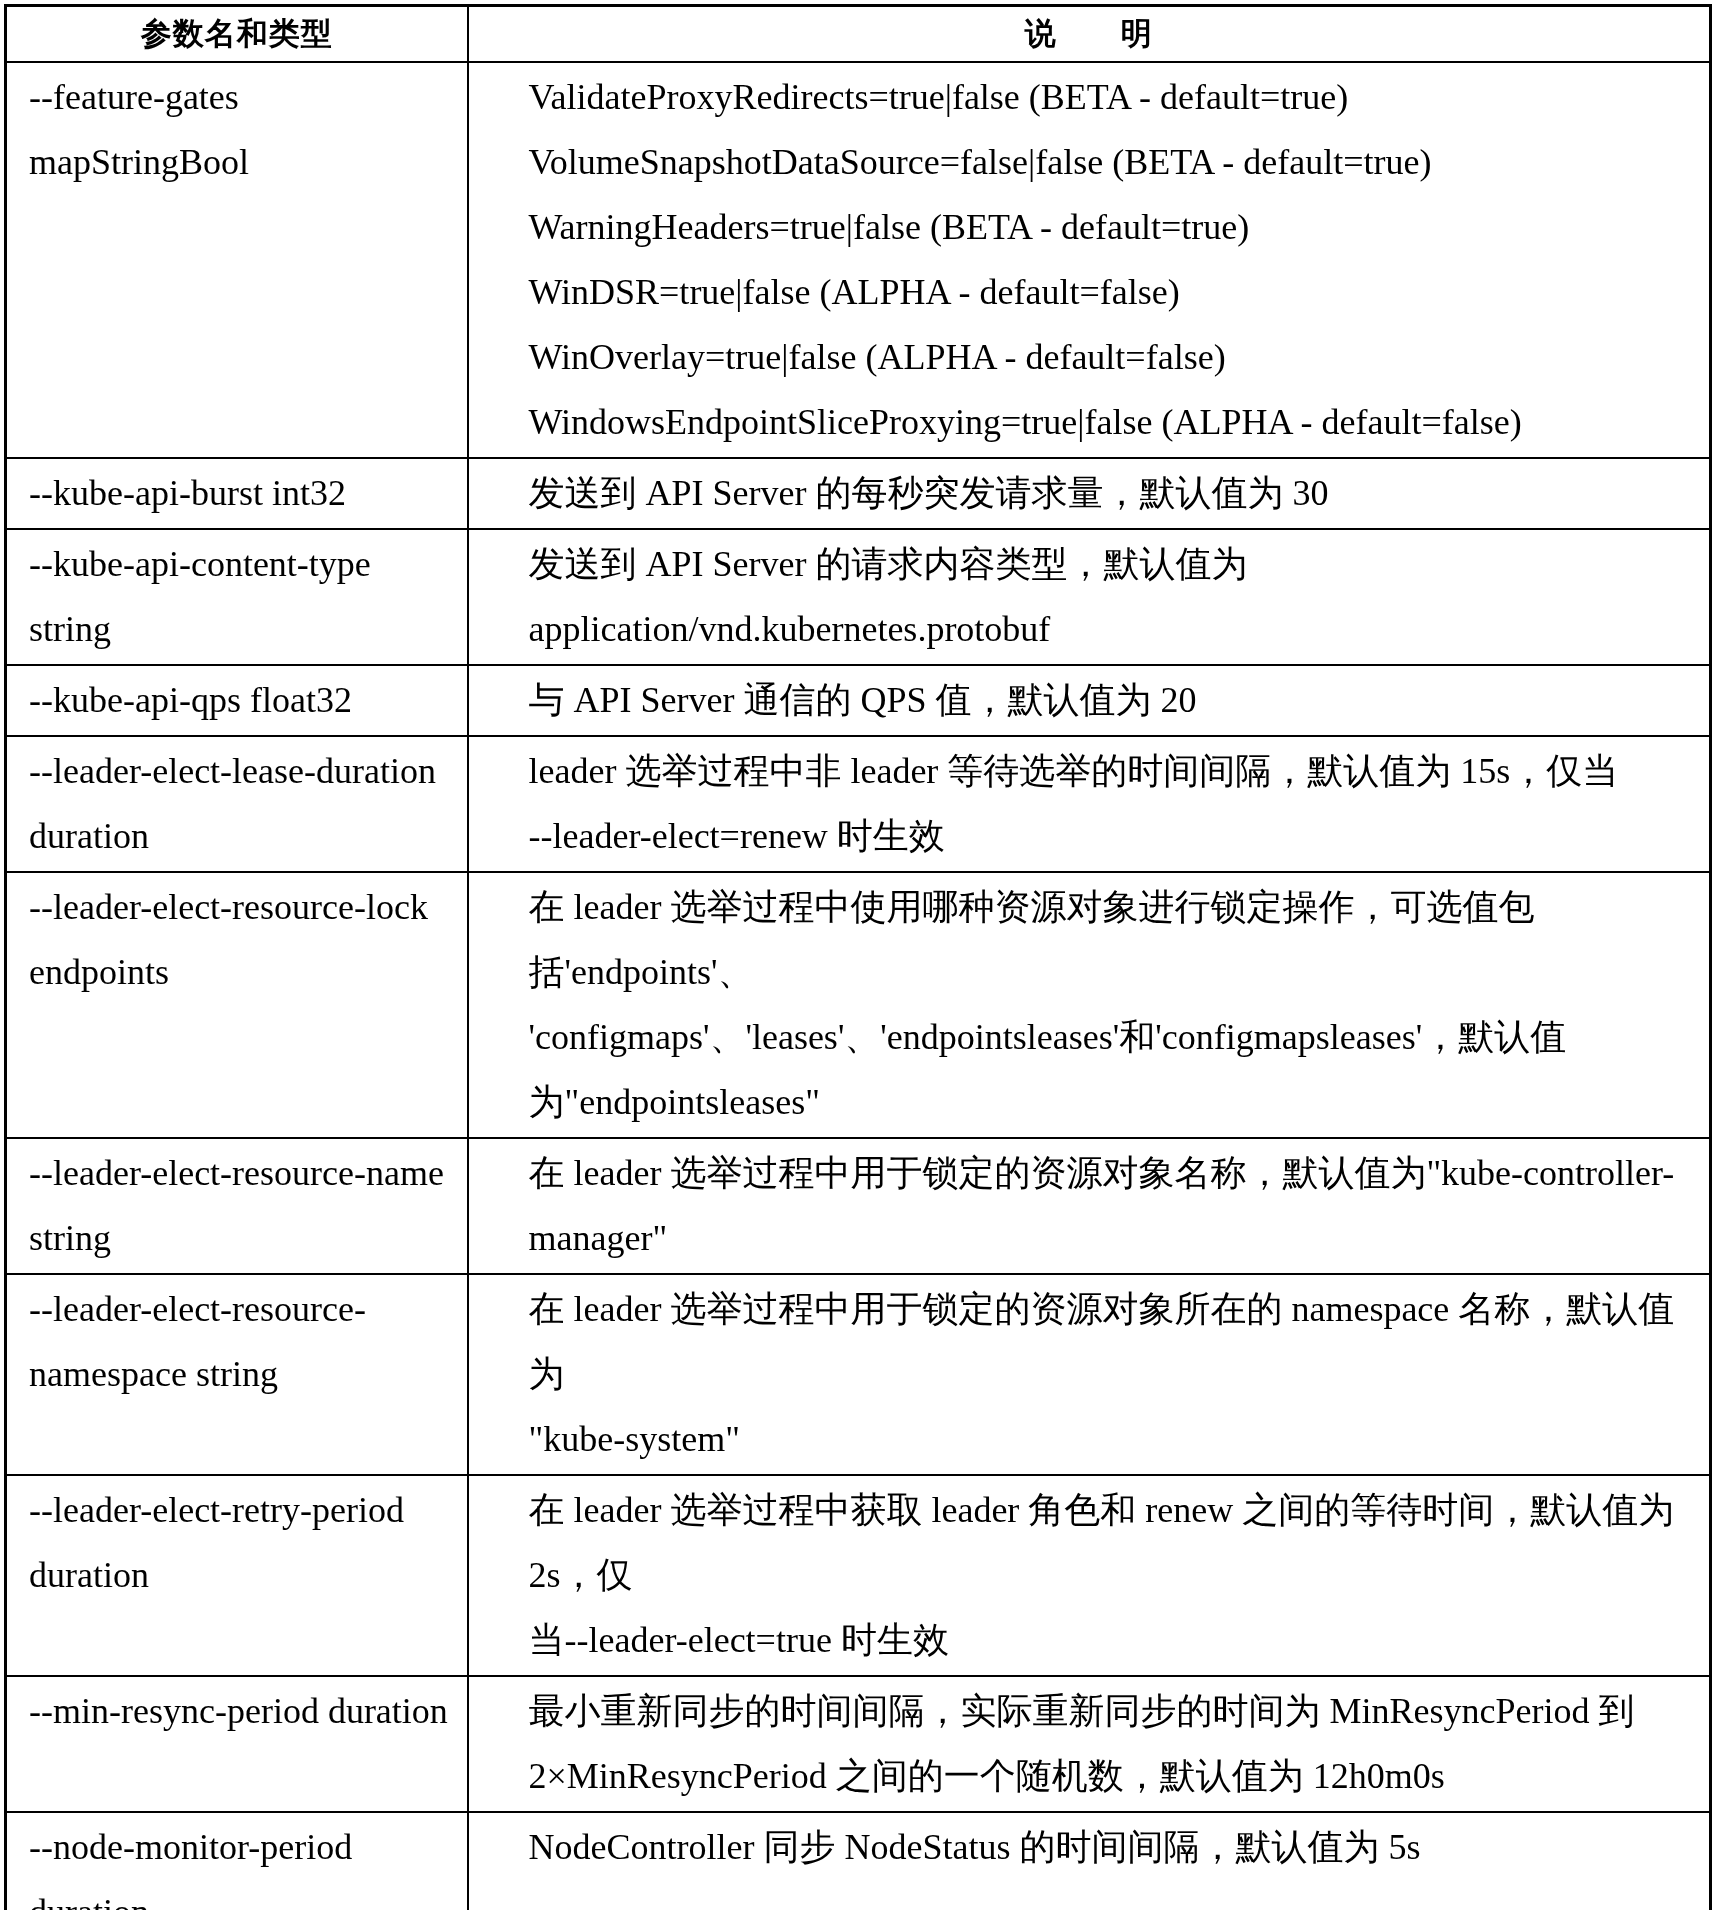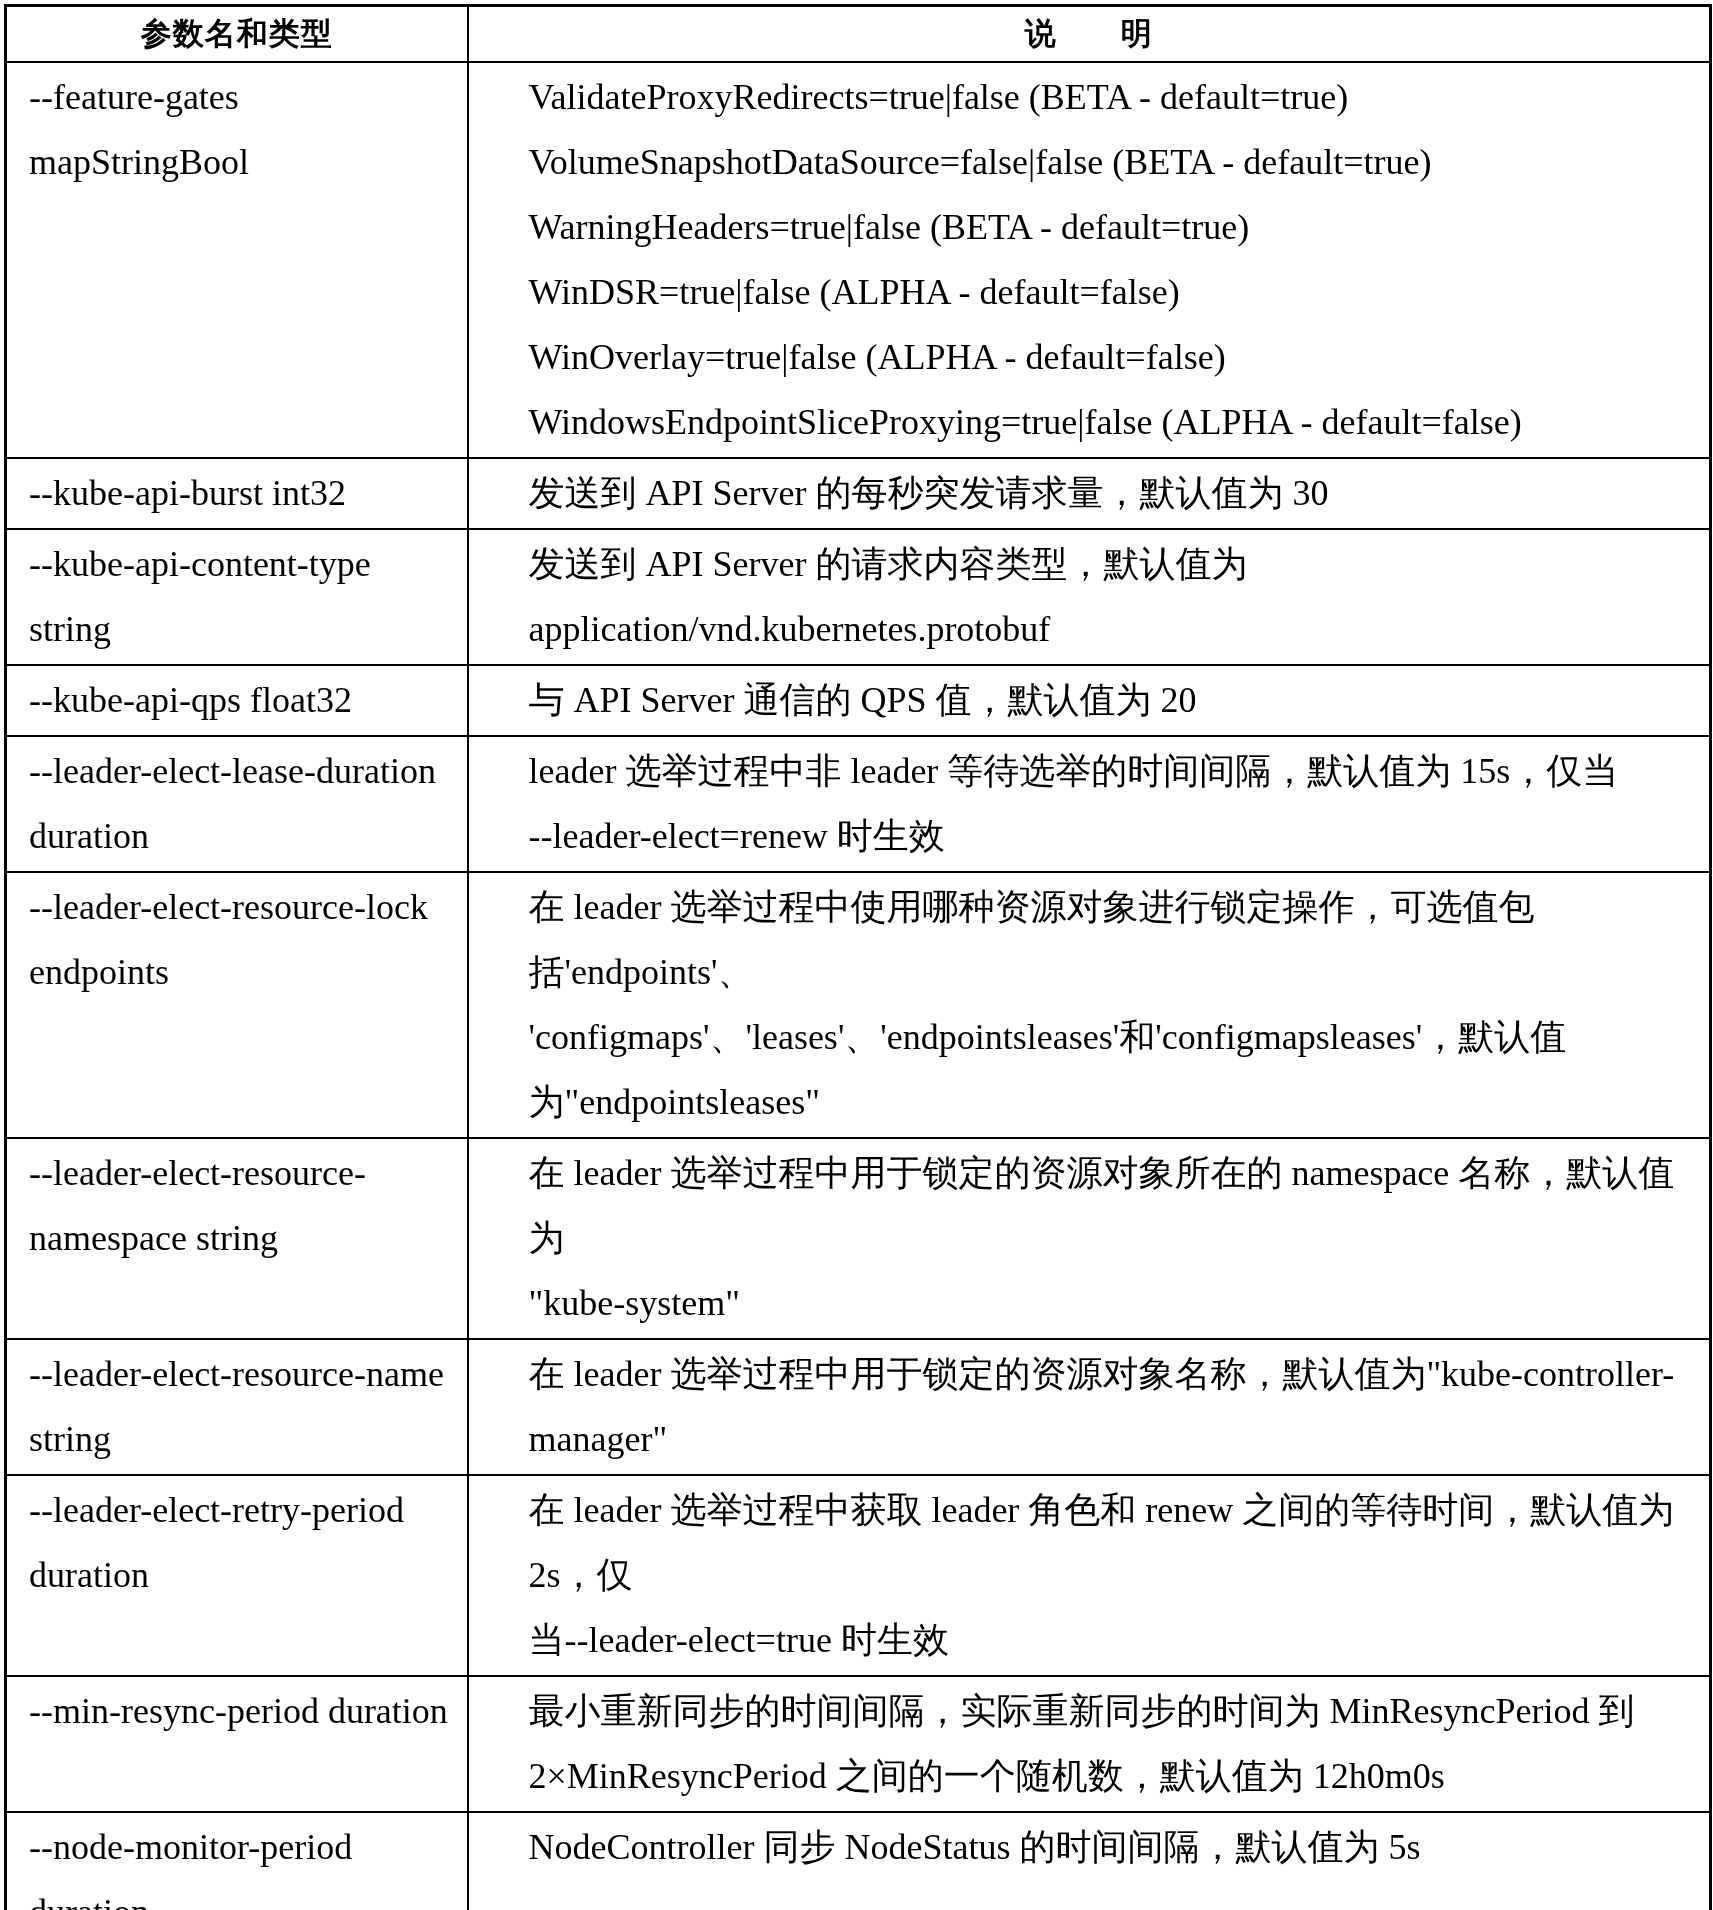--- a/index.html
+++ b/index.html
@@ -108,30 +108,30 @@
           </td>
         </tr>
         <tr>
           <td class="cell-param">--leader-elect-resource-lock endpoints</td>
           <td class="cell-desc">
             <div class="desc-line">在 leader 选举过程中使用哪种资源对象进行锁定操作，可选值包括'endpoints'、</div>
             <div class="desc-line">'configmaps'、'leases'、'endpointsleases'和'configmapsleases'，默认值为"endpointsleases"</div>
           </td>
         </tr>
         <tr>
+          <td class="cell-param">--leader-elect-resource-name string</td>
+          <td class="cell-desc">
+            <div class="desc-line">在 leader 选举过程中用于锁定的资源对象名称，默认值为"kube-controller-manager"</div>
+          </td>
+        </tr>
+        <tr>
           <td class="cell-param">--leader-elect-resource-namespace string</td>
           <td class="cell-desc">
             <div class="desc-line">在 leader 选举过程中用于锁定的资源对象所在的 namespace 名称，默认值为</div>
             <div class="desc-line">"kube-system"</div>
-          </td>
-        </tr>
-        <tr>
-          <td class="cell-param">--leader-elect-resource-name string</td>
-          <td class="cell-desc">
-            <div class="desc-line">在 leader 选举过程中用于锁定的资源对象名称，默认值为"kube-controller-manager"</div>
           </td>
         </tr>
         <tr>
           <td class="cell-param">--leader-elect-retry-period duration</td>
           <td class="cell-desc">
             <div class="desc-line">在 leader 选举过程中获取 leader 角色和 renew 之间的等待时间，默认值为 2s，仅</div>
             <div class="desc-line">当--leader-elect=true 时生效</div>
           </td>
         </tr>
         <tr>

